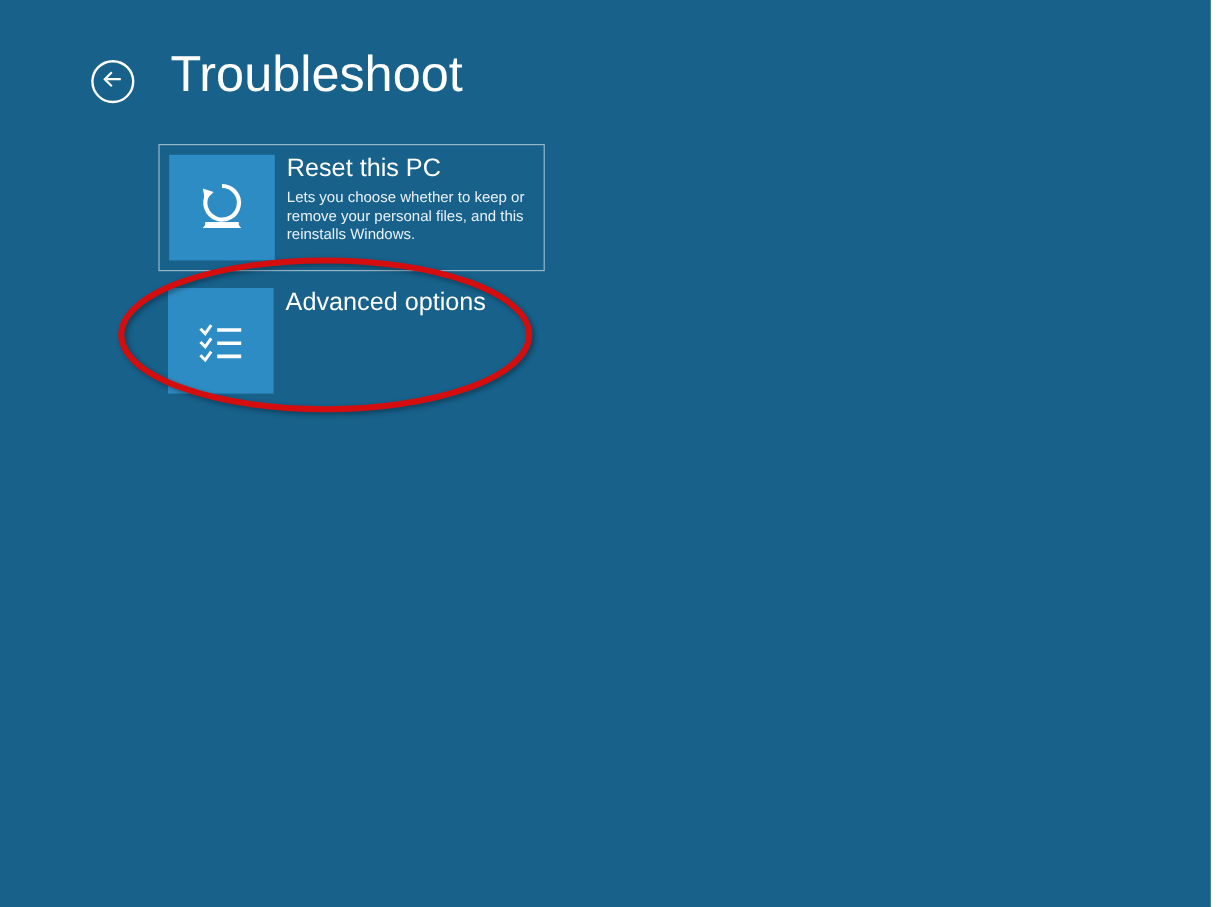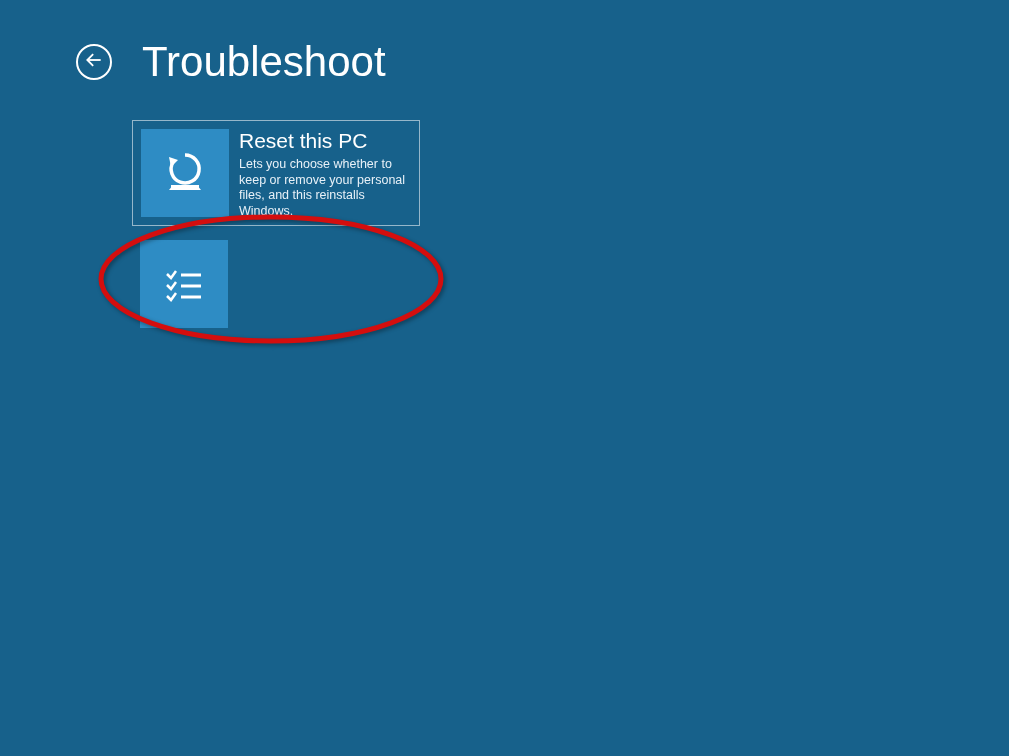--- a/index.html
+++ b/index.html
@@ -11,21 +11,21 @@
       width: 1017px;
       height: 756px;
       background-color: #17618b;
       font-family: "Segoe UI Light", "Segoe UI", Arial, sans-serif;
       color: #ffffff;
       overflow: hidden;
       position: relative;
     }
     .header {
       display: flex;
-      align-items: flex-start;
+      align-items: flex-end;
       padding-top: 38px;
       padding-left: 76px;
     }
     .back-btn {
       width: 36px;
       height: 36px;
       border: 2px solid #ffffff;
       border-radius: 50%;
       display: flex;
       align-items: center;
@@ -41,21 +41,21 @@
     .page-title {
       font-size: 42px;
       font-weight: 300;
       letter-spacing: 0px;
     }
     .tiles {
       margin-top: 34px;
       margin-left: 132px;
     }
     .tile {
-      width: 288px;
+      width: 322px;
       border: 1px solid rgba(255,255,255,0.55);
       display: flex;
       align-items: flex-start;
       cursor: pointer;
       position: relative;
     }
     .tile-first {
       height: 106px;
       padding: 8px;
       margin-bottom: 6px;
@@ -149,20 +149,24 @@
     <div class="tile-icon">
       <svg width="52" height="52" viewBox="0 0 52 52">
         <polyline points="9,16 13,20 18,13" fill="none" stroke="#ffffff" stroke-width="2.5"></polyline>
         <line x1="23" y1="17" x2="43" y2="17" stroke="#ffffff" stroke-width="3"></line>
         <polyline points="9,27 13,31 18,24" fill="none" stroke="#ffffff" stroke-width="2.5"></polyline>
         <line x1="23" y1="28" x2="43" y2="28" stroke="#ffffff" stroke-width="3"></line>
         <polyline points="9,38 13,42 18,35" fill="none" stroke="#ffffff" stroke-width="2.5"></polyline>
         <line x1="23" y1="39" x2="43" y2="39" stroke="#ffffff" stroke-width="3"></line>
       </svg>
     </div>
+    <div class="tile-text">
+      <div class="tile-title">Advanced options</div>
+      <div class="tile-desc"></div>
+    </div>
   </div>
 
 </div>
 
 <div class="annotation-circle">
   <svg viewBox="0 0 353 143">
     <ellipse cx="176" cy="71" rx="170" ry="62" fill="none" stroke="#d40e0e" stroke-width="5"></ellipse>
   </svg>
 </div>
 

